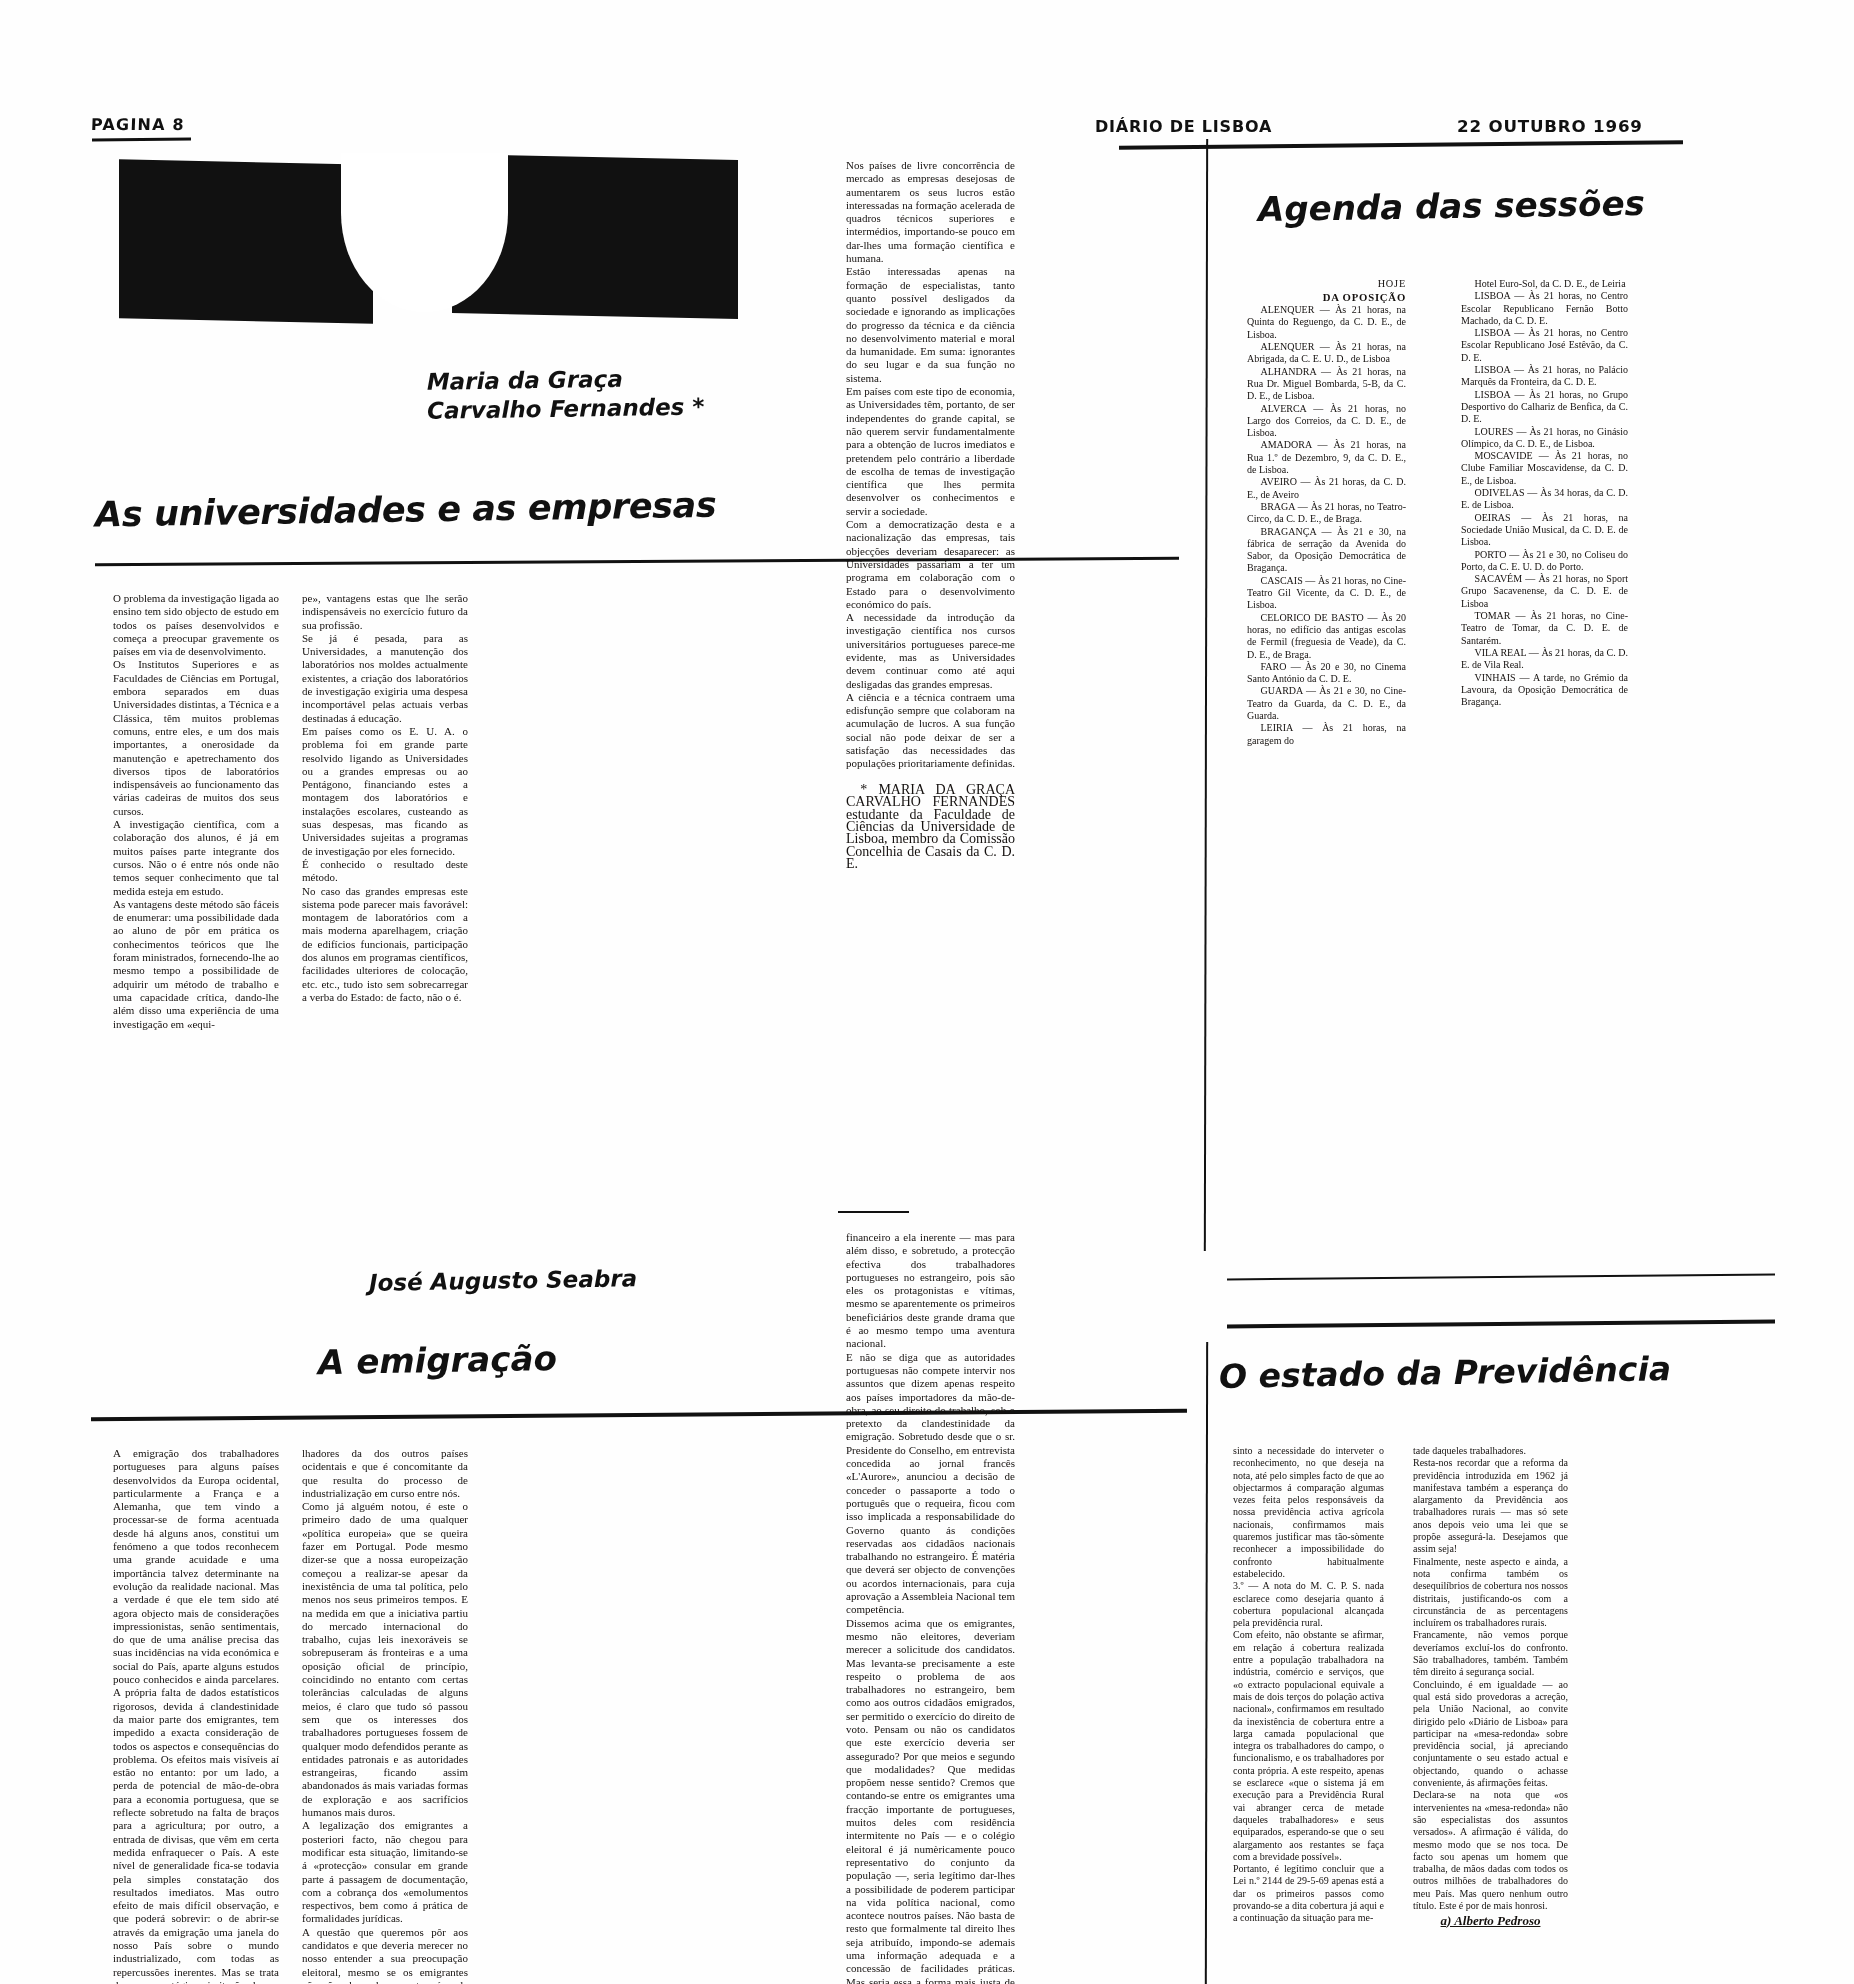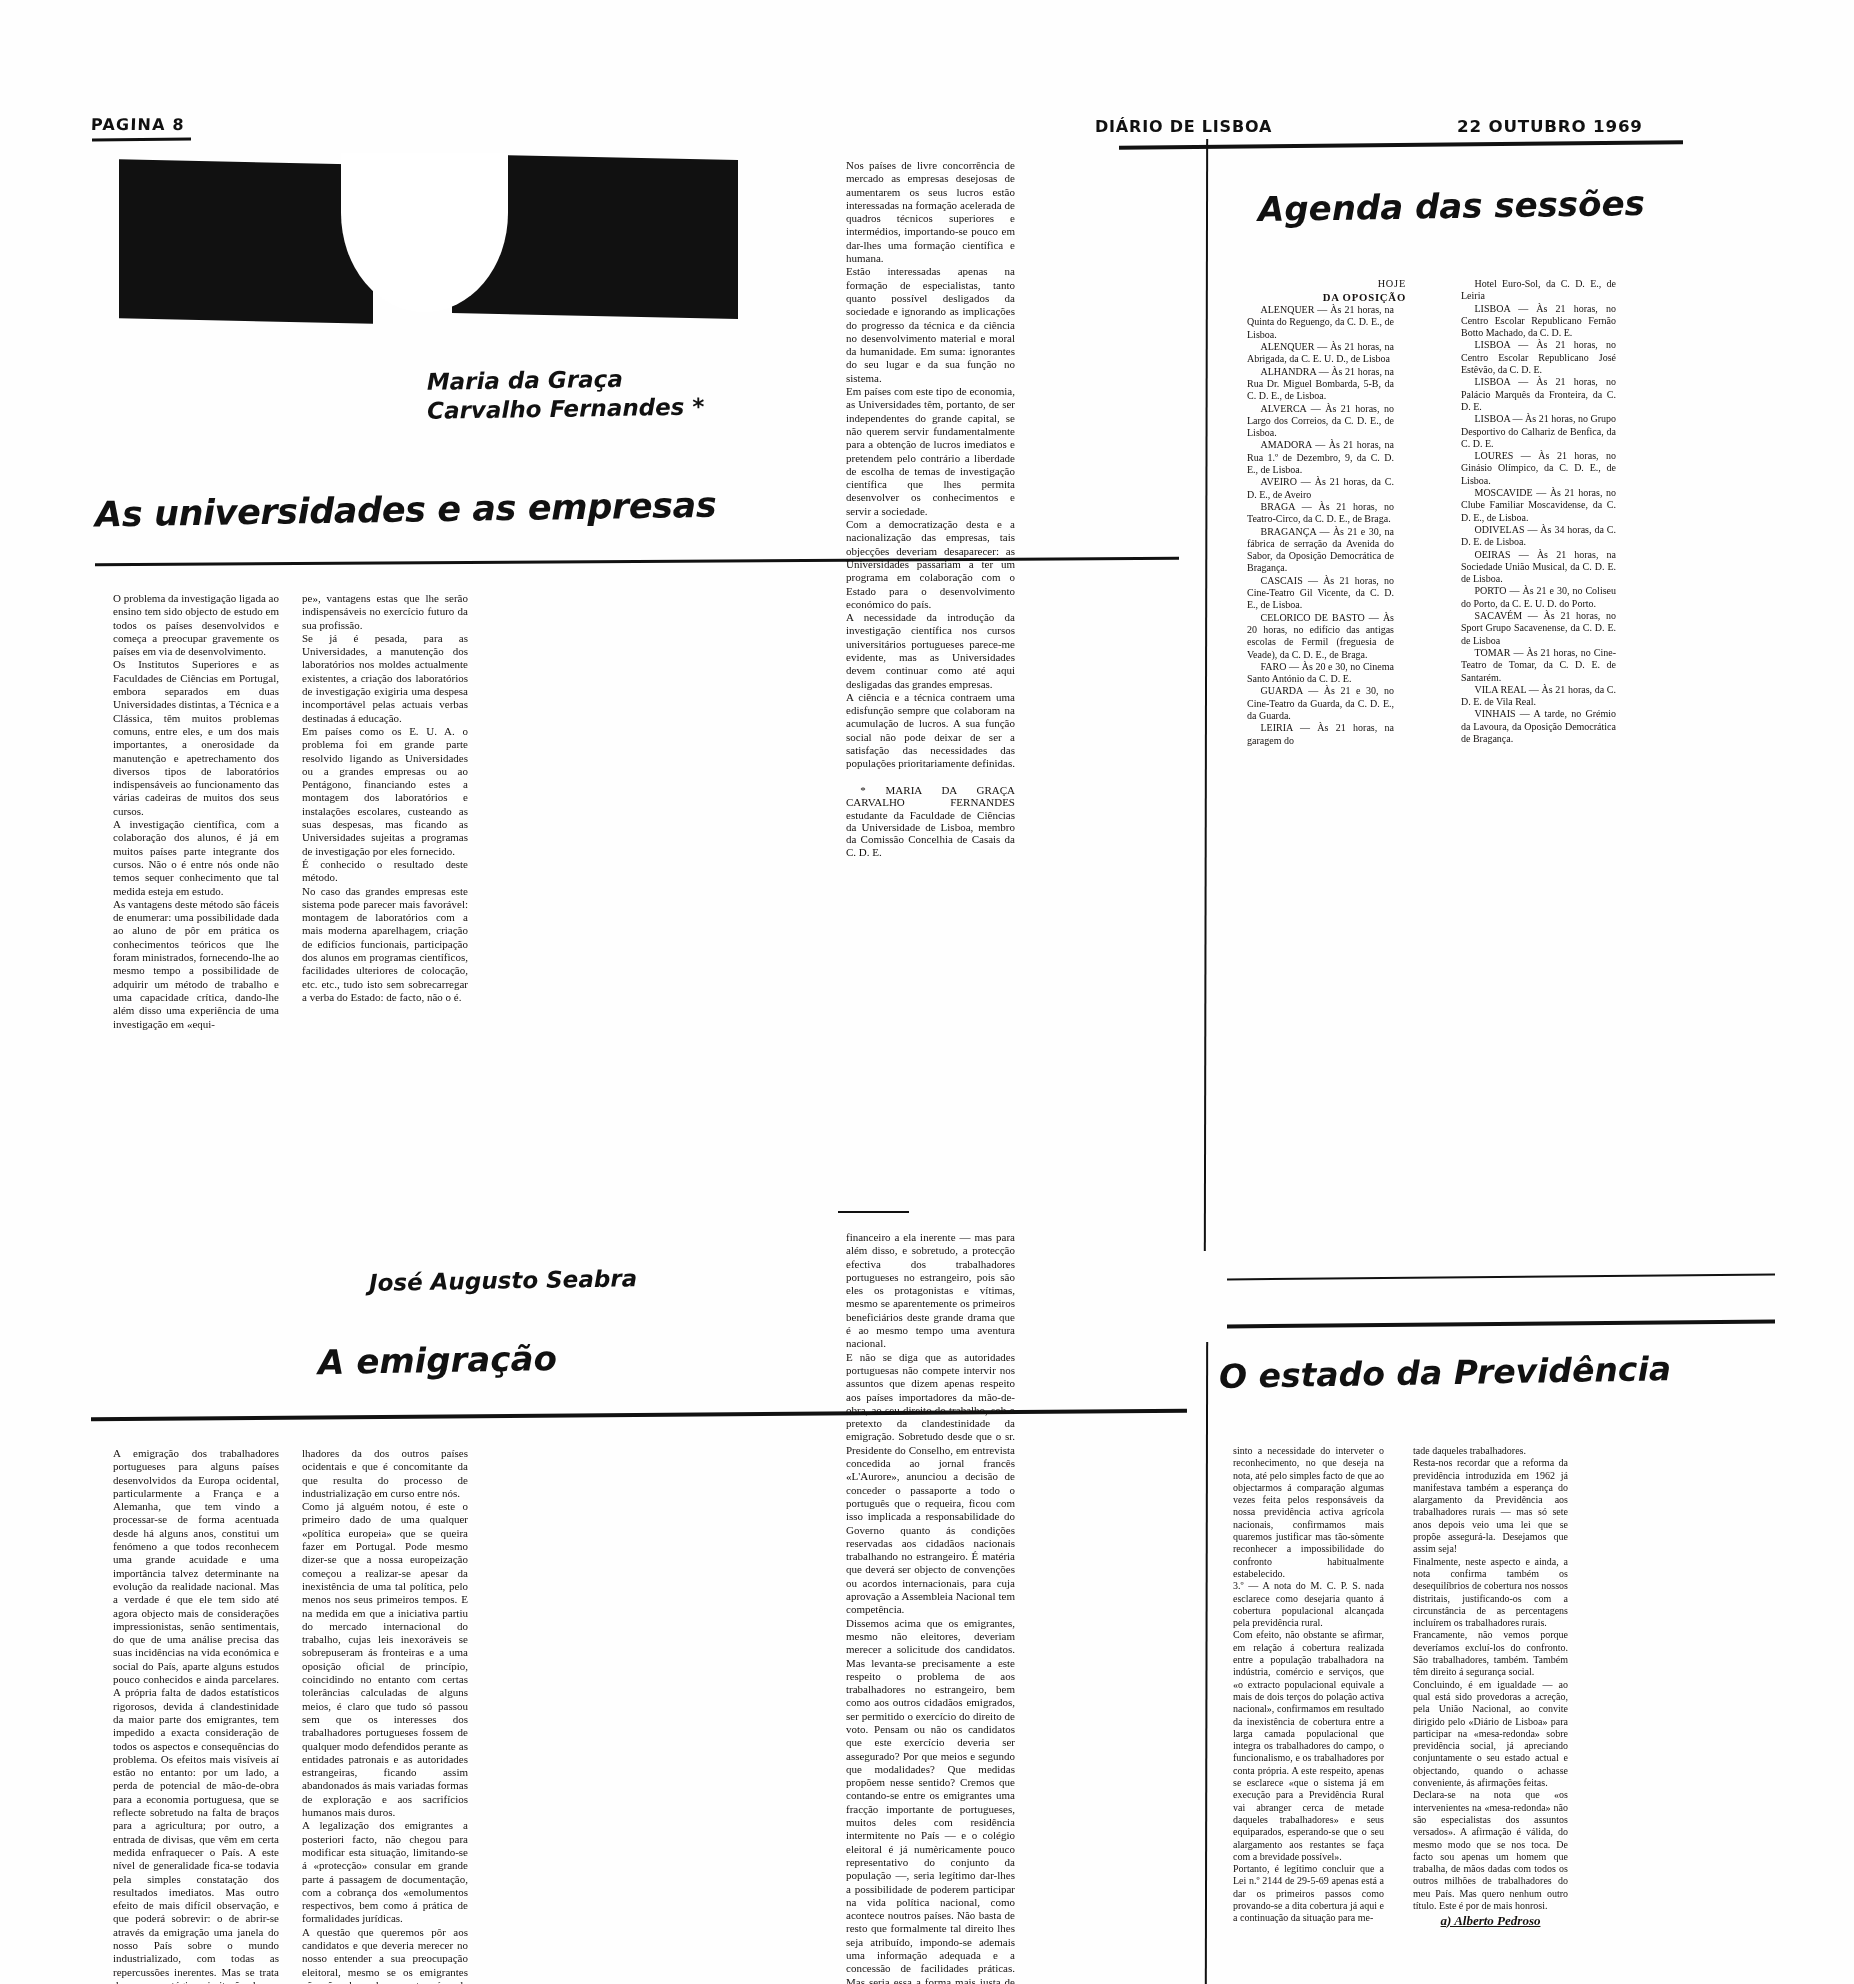--- a/index.html
+++ b/index.html
@@ -132,21 +132,21 @@
   
   .col{
     position:absolute;
     font-family:"Liberation Serif", serif;
     font-size:11px;
     line-height:13.3px;
     text-align:justify;
     -webkit-hyphens:none;hyphens:none;
     color:#15110f;
   }
-  .col p{margin:0 12px 0 0;text-indent:13.5px;}
+  .col p{margin:0 0 0 0;text-indent:13.5px;}
 
   
   .a-c1{left:113px;top:592px;width:166px;}
   .a-c2{left:302px;top:592px;width:166px;}
   .a-c3{left:846px;top:159px;width:169px;}
 
   
   .b-c1{left:113px;top:1447px;width:166px;}
   .b-c2{left:302px;top:1447px;width:166px;}
   .b-c3{left:846px;top:1231px;width:169px;}
@@ -159,21 +159,21 @@
   .pv-c1{left:1233px;top:1445px;width:151px;font-size:10px;line-height:12.3px;}
   .pv-c2{left:1413px;top:1445px;width:155px;font-size:10px;line-height:12.3px;}
   .sec-head{
     text-align:right;font-family:"Liberation Serif",serif;
     font-size:10.3px;letter-spacing:0.8px;margin:0 0 0.8px 0;
   }
   .sec-head.bold{font-weight:bold;font-size:10.7px;}
   .ag-item{margin:0;text-indent:14.3px;}
 
   .footnote{
-    font-size:11px;line-height:12.3px;margin-top:13.5px;text-align:justify;
+    font-size:14px;line-height:12.3px;margin-top:13.5px;text-align:justify;
   }
   .signature{
     text-align:center;font-style:italic;font-weight:bold;font-size:13px;margin-top:2.4px;text-decoration:underline;
   }
   .indent-block{text-indent:14.3px;}
 </style>
 </head>
 <body>
 
 <div class="page">

